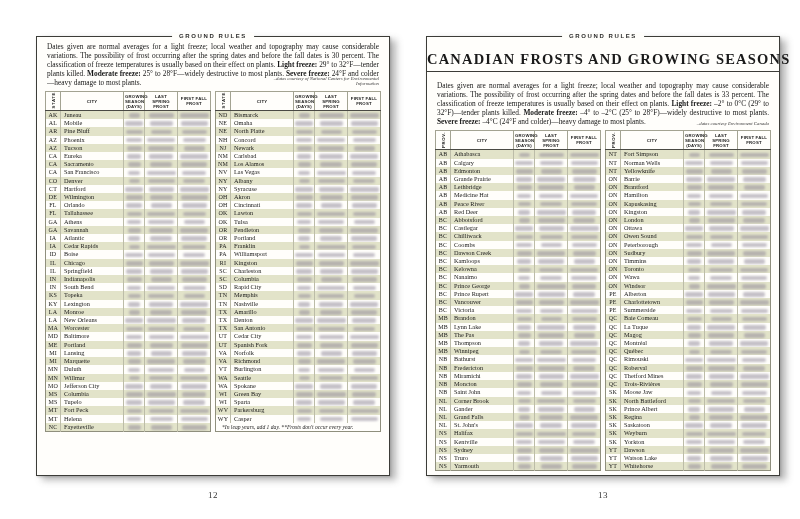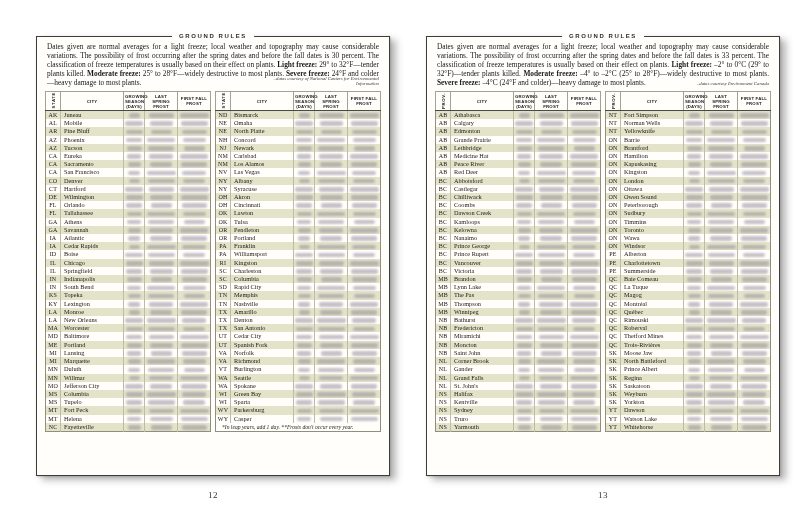--- a/index.html
+++ b/index.html
@@ -660,20 +660,21 @@
             <td colspan="5" class="footnote-cell">*In leap years, add 1 day. **Frosts don't occur every year.</td>
           </tr>
         </tbody>
     </table>
   </div>
   <div class="pageno">12</div>
 </section>
 
 <section class="page right">
   <div class="kicker">GROUND RULES</div>
+  <h1 class="title">CANADIAN FROSTS AND GROWING SEASONS</h1>
   <div class="para-wrap">
     <p class="intro"><span>Dates given are normal averages for a light freeze; local weather and topography may cause considerable variations. The possibility of frost occurring after the spring dates and before the fall dates is 33 percent. The classification of freeze temperatures is usually based on their effect on plants. </span><span style="font-weight: bold;">Light freeze:</span><span> –2° to 0°C (29° to 32°F)—tender plants killed. </span><span style="font-weight: bold;">Moderate freeze:</span><span> –4° to –2°C (25° to 28°F)—widely destructive to most plants. </span><span style="font-weight: bold;">Severe freeze:</span><span> –4°C (24°F and colder)—heavy damage to most plants.</span></p>
     <div class="credit">–dates courtesy Environment Canada</div>
   </div>
   <div class="tables">
     <table>
       <colgroup>
           <col class="c-abbr">
           <col class="c-city">
           <col class="c-season">

